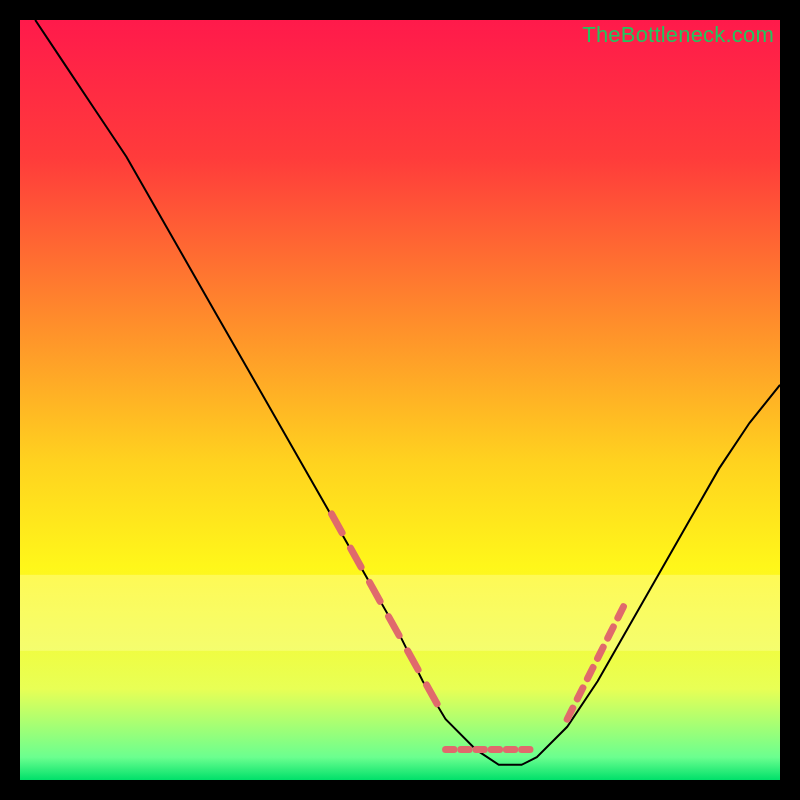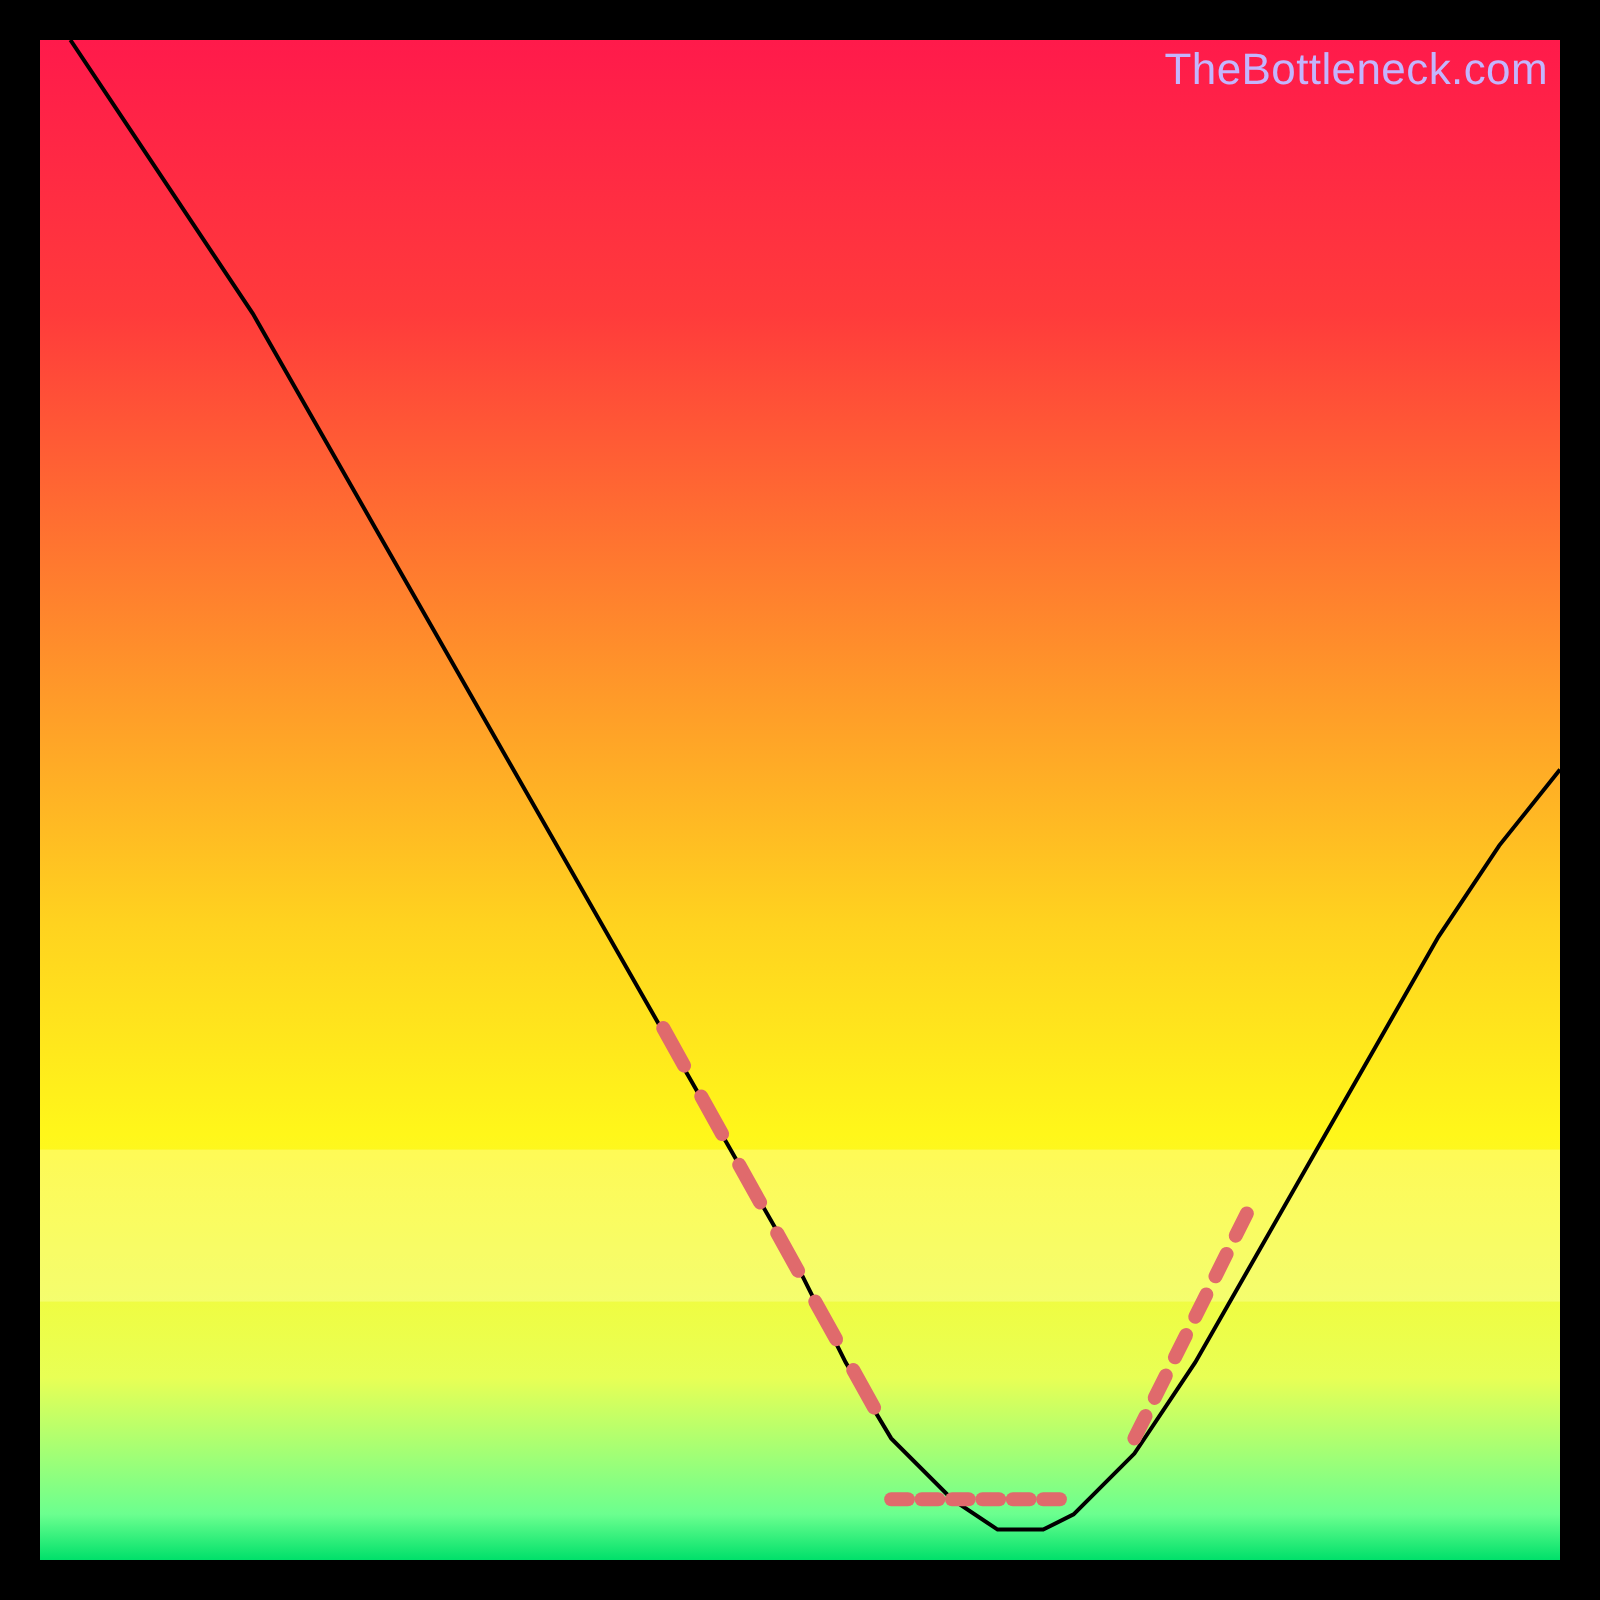--- a/index.html
+++ b/index.html
@@ -23,21 +23,21 @@
     position: absolute;
     left: 0;
     top: 0;
     width: 760px;
     height: 760px;
   }
   .watermark {
     position: absolute;
     top: 2px;
     right: 6px;
-    color: #c4b5fd;
+    color: #22c55e;
     font-size: 22px;
     font-weight: 500;
     letter-spacing: 0.2px;
     user-select: none;
     z-index: 10;
   }
   svg {
     display: block;
   }
 </style>

